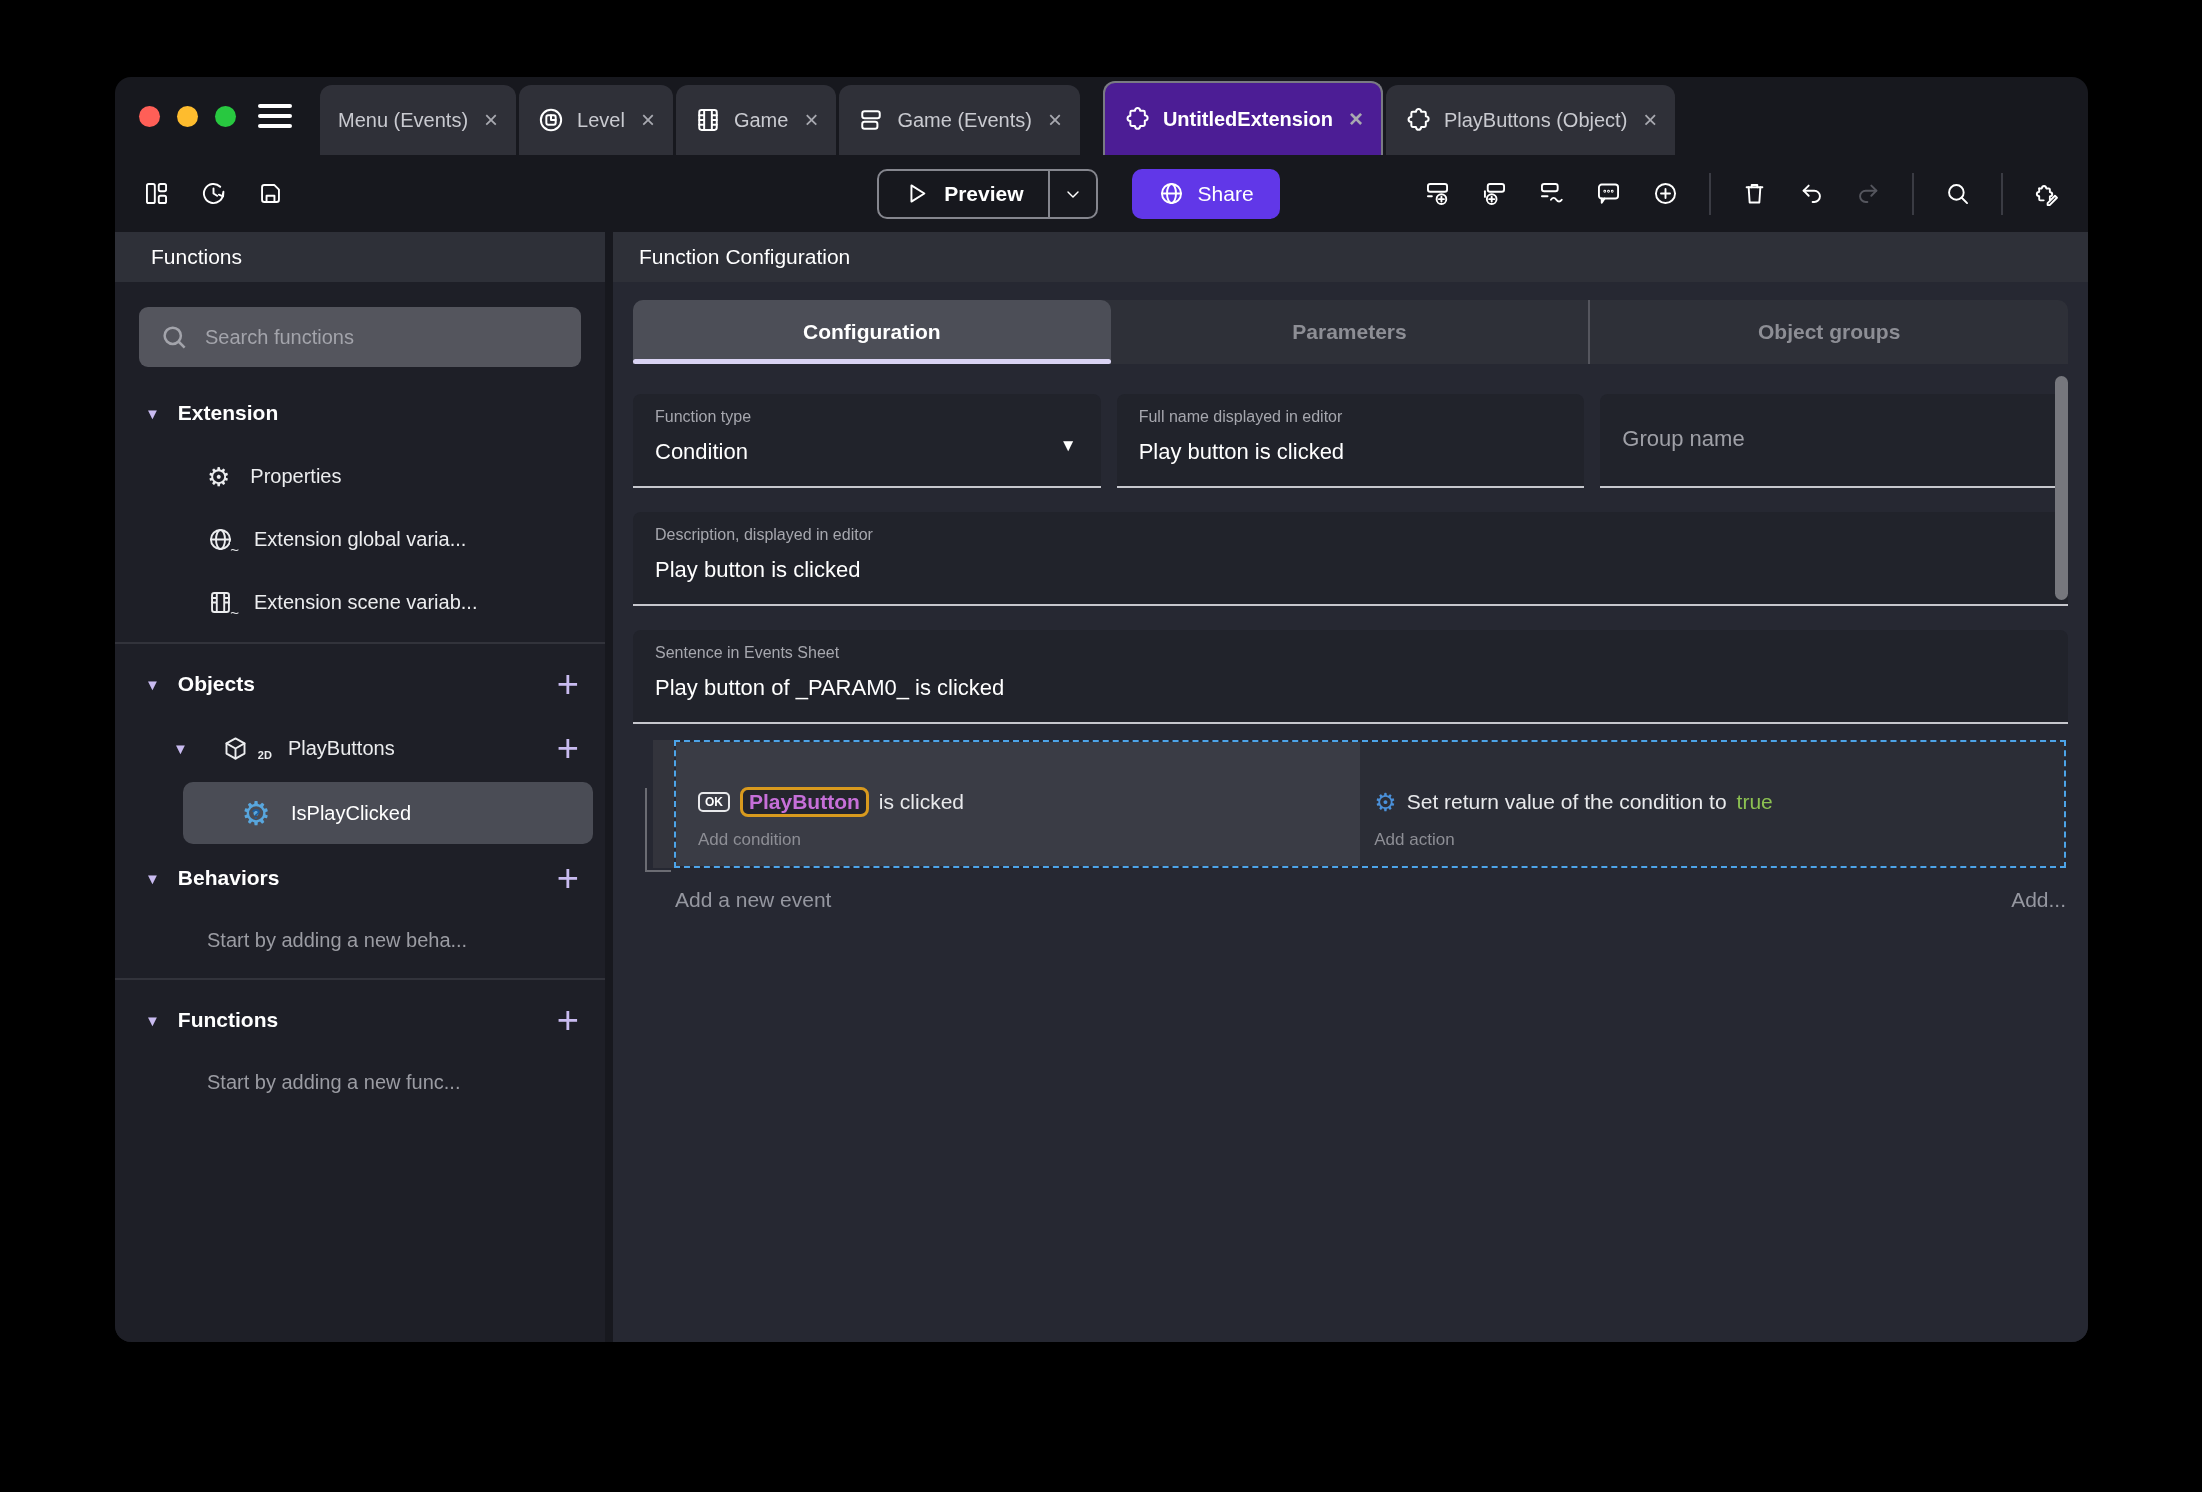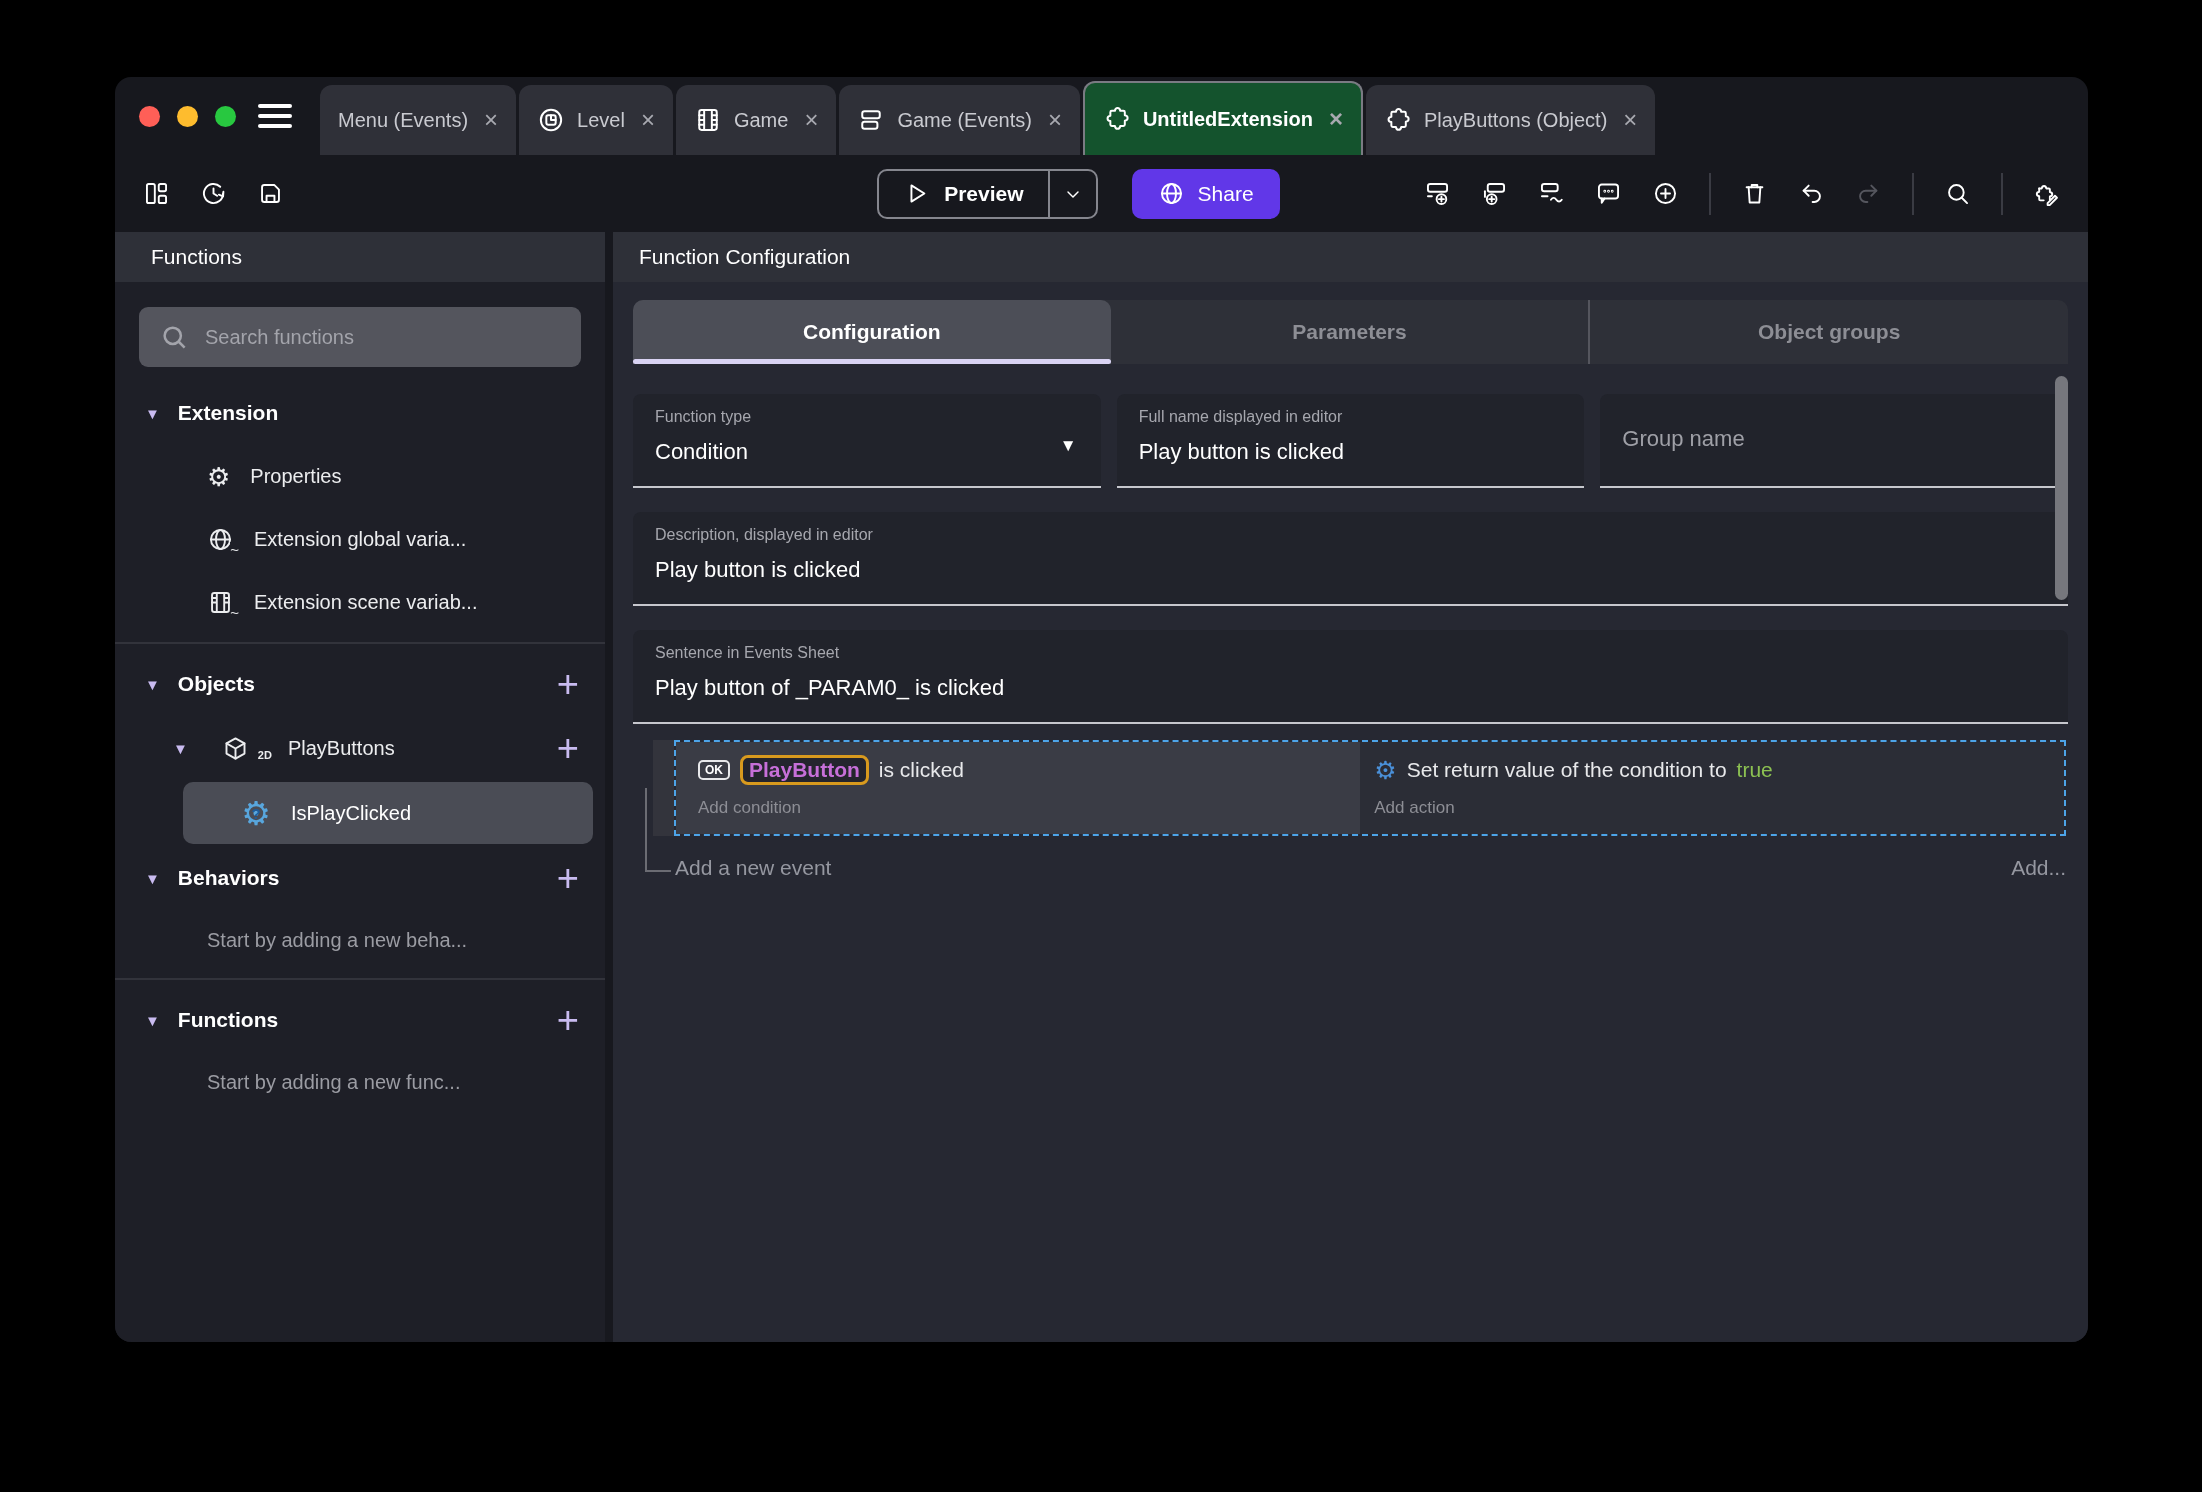--- a/index.html
+++ b/index.html
@@ -14,21 +14,21 @@
   .titlebar { height:78px; flex:none; display:flex; padding-left:24px; }
   .traffic { display:flex; gap:17px; align-items:center; align-self:center; margin-right:22px; }
   .light { width:21px; height:21px; border-radius:50%; display:inline-block; }
   .light.red { background:#ff5f57; } .light.yellow { background:#febc2e; } .light.green { background:#28c840; }
   .burger { align-self:center; margin-right:28px; display:flex; flex-direction:column; gap:6px; }
   .burger i { display:block; width:34px; height:4px; background:#fff; border-radius:2px; }
   .tabs { display:flex; align-items:flex-end; gap:3px; height:100%; overflow:hidden; }
   .tab { height:70px; display:flex; align-items:center; gap:12px; padding:0 18px;
          border-radius:12px 12px 0 0; background:#2f3038; color:#c9cad0; font-size:20px; white-space:nowrap; }
   .tab .ticon { width:28px; height:28px; flex:none; }
-  .tab.active { background:#14532d; border:2px solid #7a7b83; border-bottom:none; color:#fff; font-weight:bold; height:74px; }
+  .tab.active { background:#4c1d95; border:2px solid #7a7b83; border-bottom:none; color:#fff; font-weight:bold; height:74px;margin-left:20px; }
   .tclose { color:#a8a9b0; font-size:24px; margin-left:4px; }
 
   
   .toolbar { height:77px; flex:none; display:flex; align-items:center; padding:0 28px;gap:12px; }
   .tgroup { display:flex; align-items:center; gap:30px; }
   .ic { width:27px; height:27px; stroke:#fff; fill:none; stroke-width:1.7; stroke-linecap:round; stroke-linejoin:round; }
   .ic.dim { stroke:#55565e; }
   .sp1 { flex:2.6; } .sp2 { flex:0.55; }
   .preview-btn { display:flex; align-items:stretch; border:2px solid #85868e; border-radius:10px; height:50px; color:#fff; }
   .preview-main { display:flex; align-items:center; gap:14px; padding:0 24px; font-size:21px; font-weight:bold; }
@@ -93,21 +93,21 @@
 
   
   .events { margin-top:16px; position:relative; flex:1; }
   .connector { position:absolute; left:32px; top:48px; width:26px; height:84px;
                border-left:2px solid #6b6c73; border-bottom:2px solid #6b6c73; }
   .event-row { margin:0 22px 0 40px; display:flex; }
   .drag-strip { width:21px; background:#33343c; flex:none; }
   .event-cells { flex:1; display:flex; border:2px dashed #4da4e8; }
   .cond-cell { width:49.3%; flex:none; background:#3a3c45; padding:8px 0 8px 22px; }
   .act-cell { flex:1; background:#2b2d36; padding:8px 0 8px 14px; }
-  .ev-line { display:flex; align-items:center; gap:10px; height:40px; font-size:21px; color:#e8e9eb; white-space:nowrap; }
+  .ev-line { display:flex; align-items:center; gap:10px; height:40px; font-size:21px; color:#e8e9eb; white-space:nowrap;margin-top:32px; }
   .ev-add { height:36px; display:flex; align-items:center; font-size:17px; color:#8d8e95; }
   .ok-chip { border:2px solid #e8e9eb; border-radius:5px; font-size:12px; font-weight:bold;
              padding:1px 5px; color:#fff; line-height:1.2; }
   .param-chip { color:#c66fd8; font-weight:bold; border:3px solid #d89a1e; border-radius:8px;
                 padding:0 6px; background:#24252d; }
   .bluegear { font-family:"DejaVu Sans", sans-serif; font-size:25px; color:#4a90d9; line-height:1; }
   .true-val { color:#8cc152; }
   .add-event-row { margin:20px 22px 0 62px; display:flex; font-size:21px; color:#9597a0; }
   .add-more { margin-left:auto; }
   .scroll-thumb { position:absolute; right:20px; top:144px; width:13px; height:224px;

